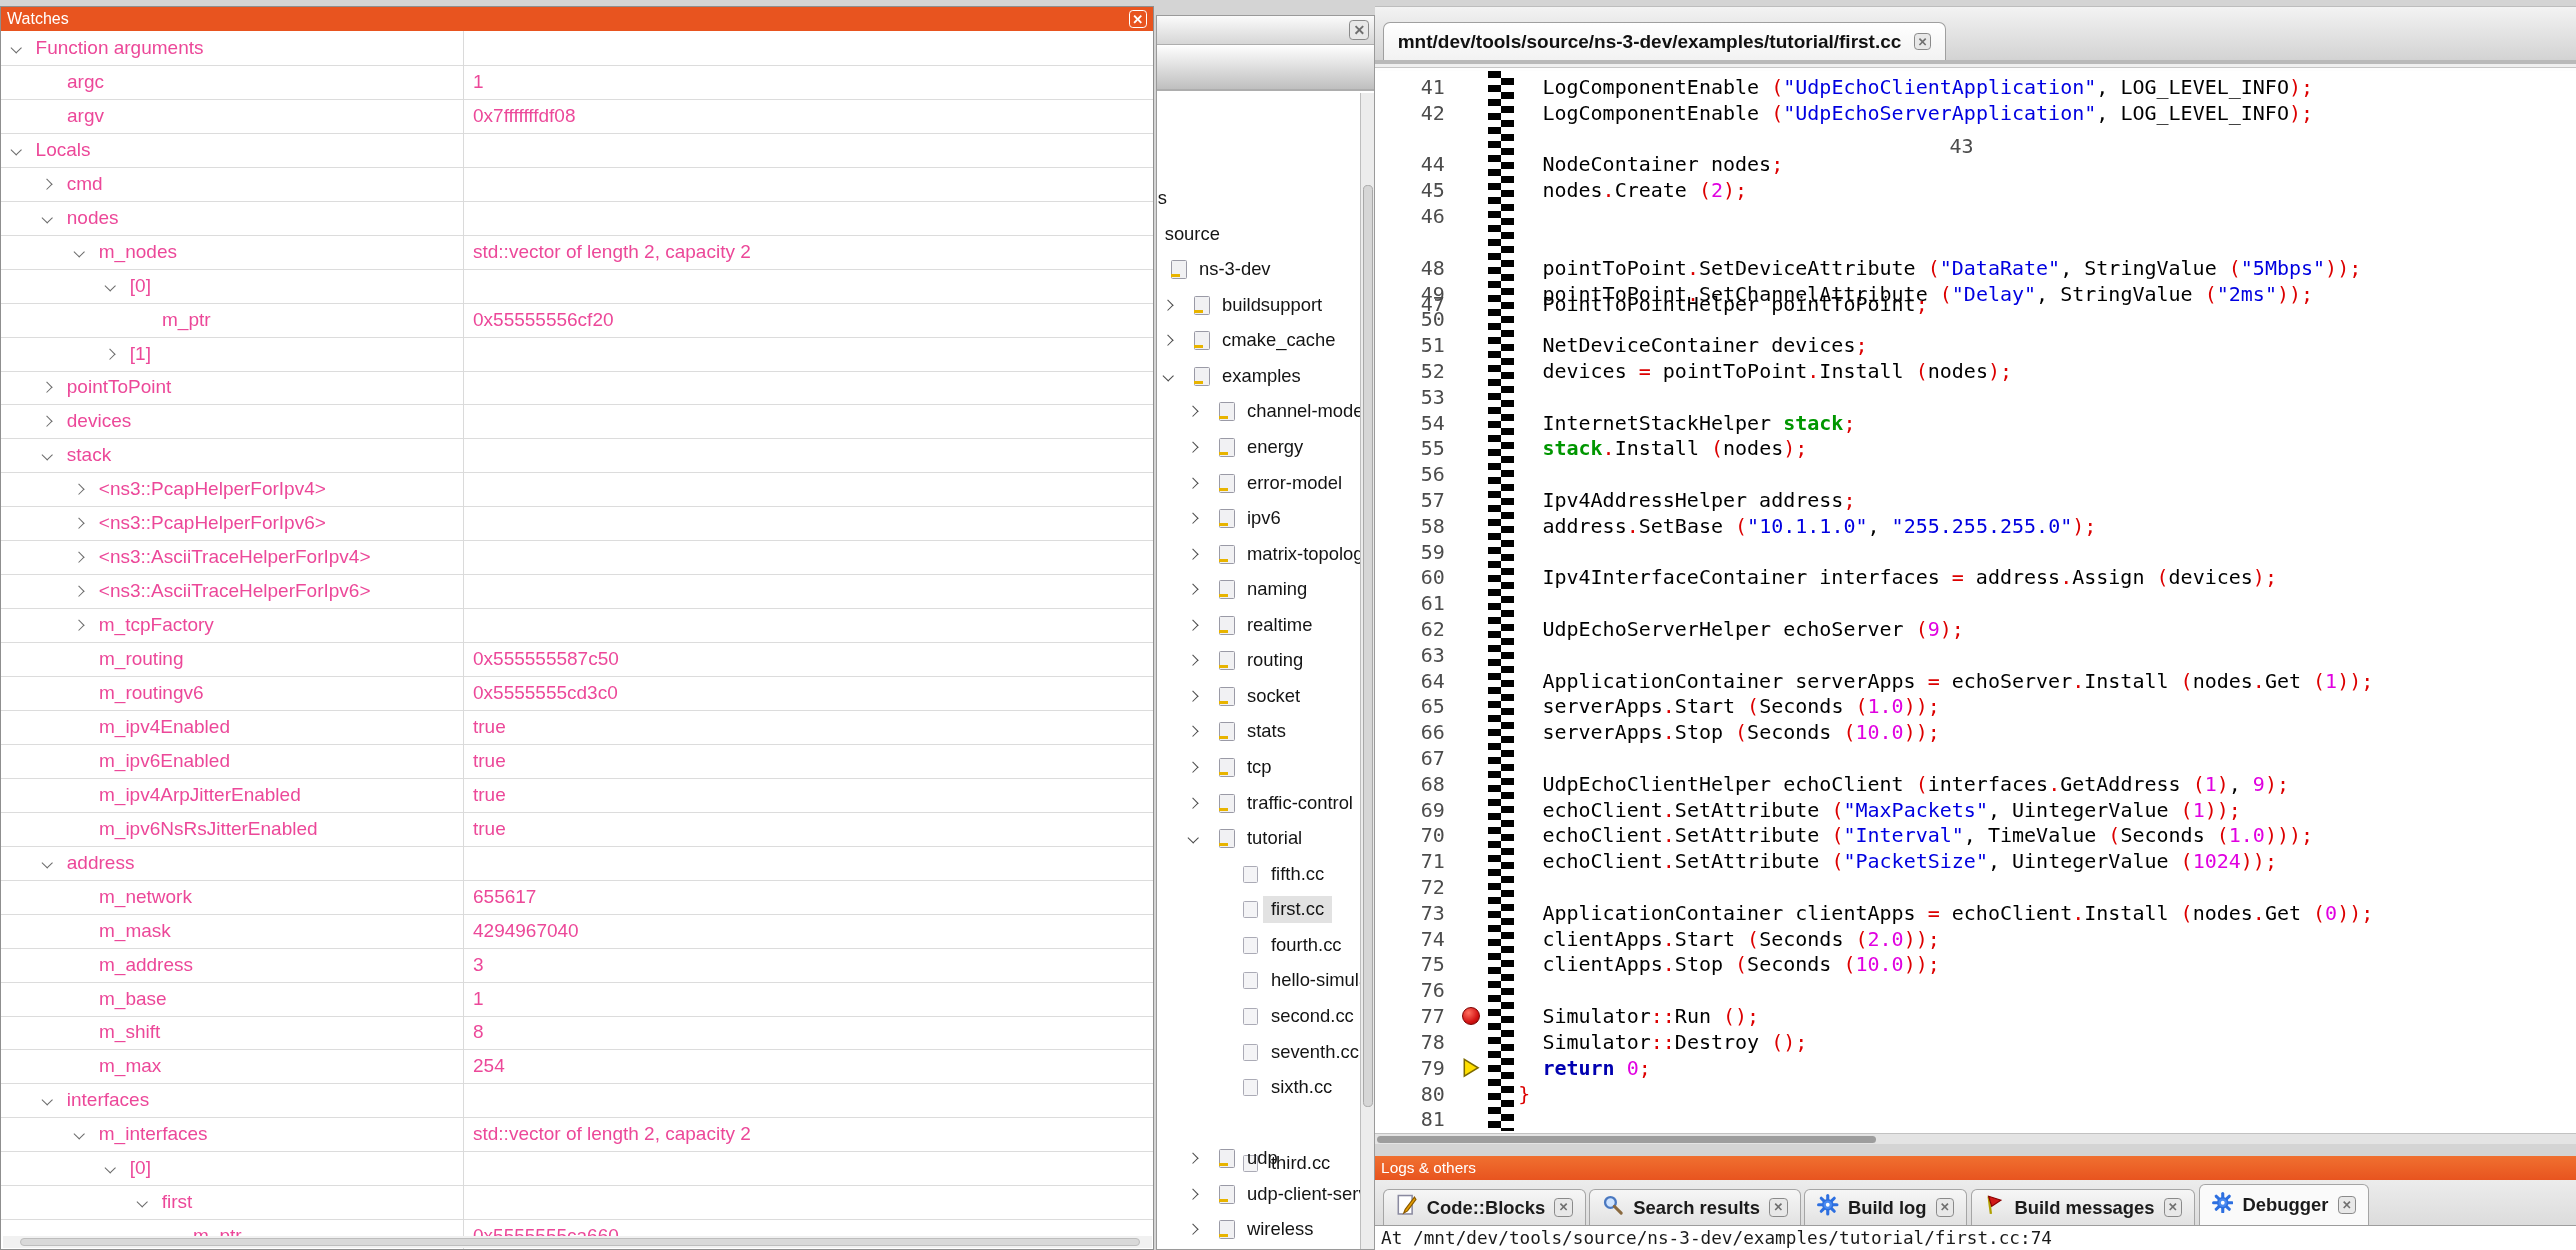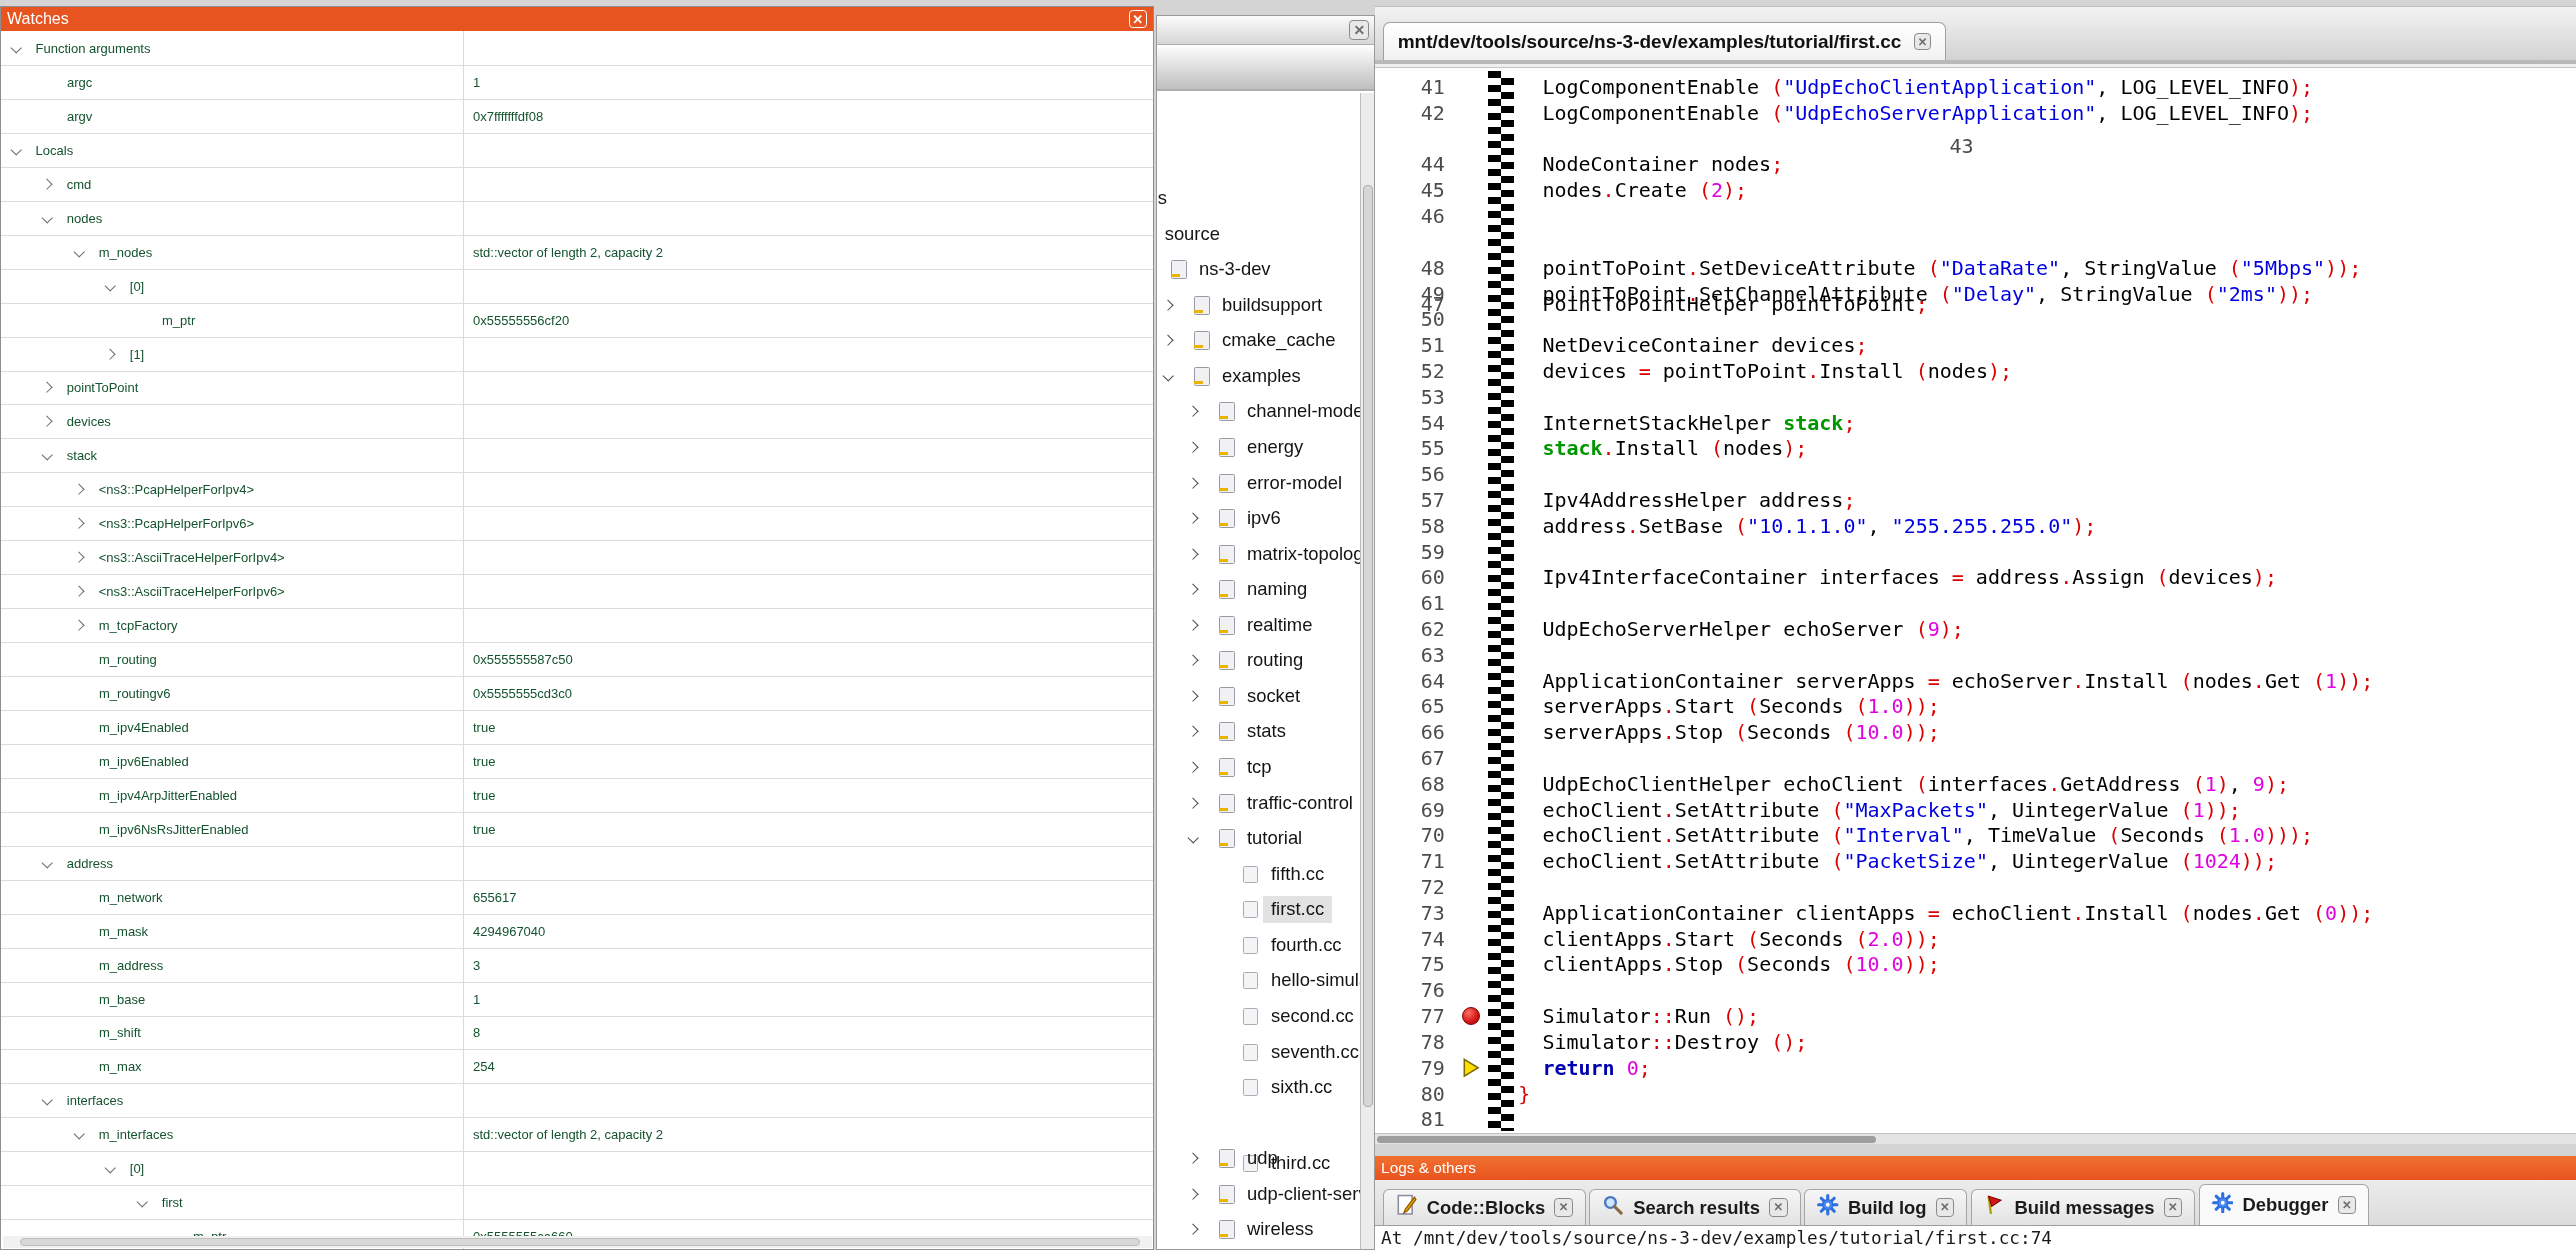--- a/index.html
+++ b/index.html
@@ -48,21 +48,21 @@
     background:#e8541f; color:#fff; font-size:16px; display:flex;
     align-items:center; padding:0 6.1px; }
   #watches-close { margin-left:auto; width:18.4px; height:18.4px; border:1.5px solid #fff;
     border-radius:3.8px; color:#fff; display:flex; align-items:center;
     justify-content:center; font-size:13px; font-weight:bold; background:transparent; }
   #watch-rows { position:absolute; left:0; top:24px; right:0; bottom:0; background:#fff; }
   #watch-divider { position:absolute; left:462px; top:24px; width:0.8px; bottom:0;
     background:#dadada; z-index:3; }
   .wrow { position:absolute; left:0; width:1154px; height:35px;
     border-bottom:0.8px solid #dcdcdc; display:flex; align-items:center;
-    font-size:13px; color:#14532d; }
+    font-size:19px; color:#ec4899; }
   .wrow .name { position:absolute; display:flex; align-items:center; }
   .wrow .name .chev { margin-right:15.4px; }
   .wrow .val { position:absolute; left:472px; white-space:nowrap; }
   #watches-hscroll { position:absolute; left:1.5px; right:1.5px; bottom:1.5px; height:11.5px;
     background:#f1f1f1; z-index:4; }
   #watches-hthumb { position:absolute; left:17px; width:1120px; top:1.5px; height:8.4px;
     background:#d9d9d9; border:0.8px solid #bdbdbd; border-radius:4.6px; }
 
   
   #editor { position:absolute; left:1375px; top:6.1px; width:1201px; height:1138px;

